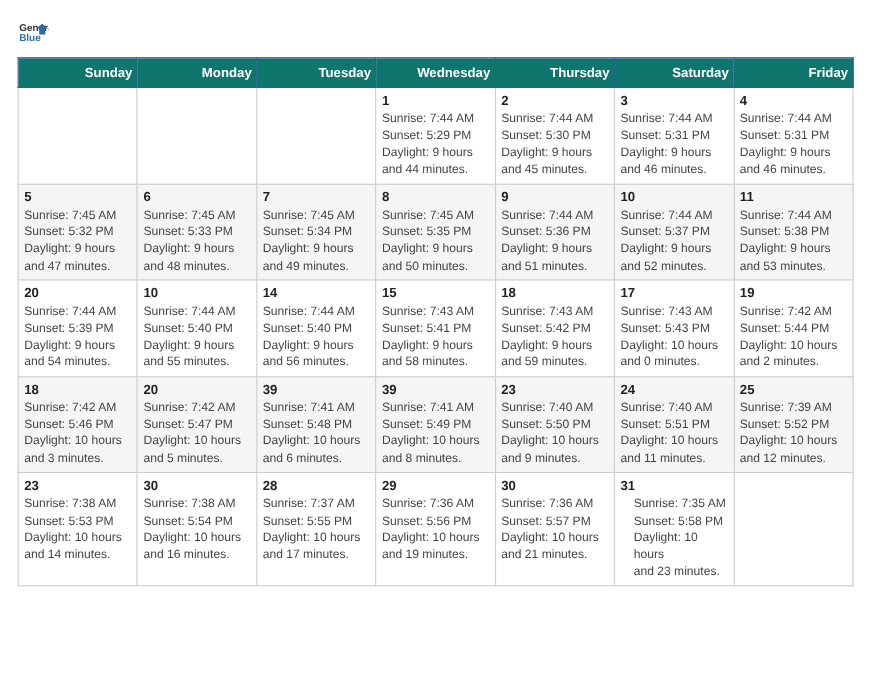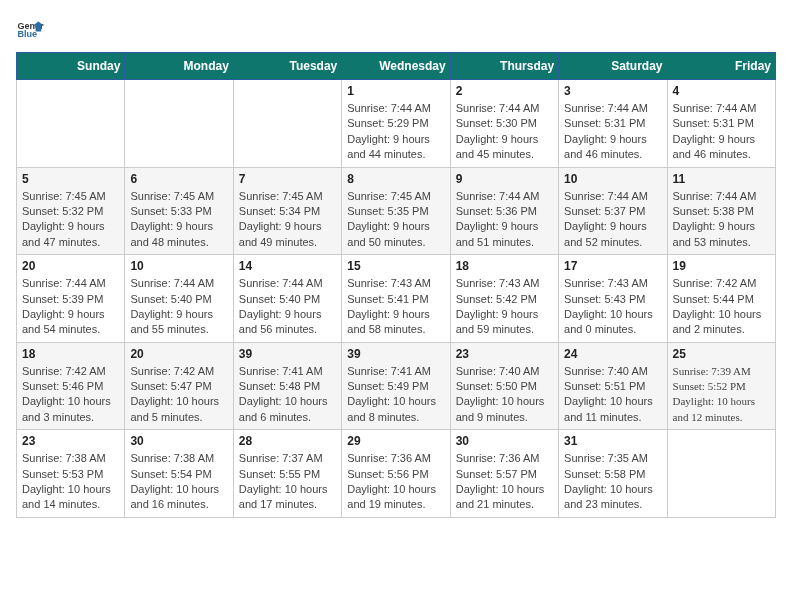--- a/index.html
+++ b/index.html
@@ -280,21 +280,21 @@
         </td>
         <td>
           <span class="day-number">24</span>
           <div class="day-info" style="white-space: pre-line;">Sunrise: 7:40 AM
 Sunset: 5:51 PM
 Daylight: 10 hours
 and 11 minutes.</div>
         </td>
         <td>
           <span class="day-number">25</span>
-          <div class="day-info" style="white-space: pre-line; font-family: Liberation Serif, serif;">Sunrise: 7:39 AM
+          <div class="day-info" style="white-space: pre-line;">Sunrise: 7:39 AM
 Sunset: 5:52 PM
 Daylight: 10 hours
 and 12 minutes.</div>
         </td>
       </tr>
       <tr>
         <td>
           <span class="day-number">23</span>
           <div class="day-info" style="white-space: pre-line;">Sunrise: 7:38 AM
 Sunset: 5:53 PM
@@ -324,21 +324,21 @@
         </td>
         <td>
           <span class="day-number">30</span>
           <div class="day-info" style="white-space: pre-line;">Sunrise: 7:36 AM
 Sunset: 5:57 PM
 Daylight: 10 hours
 and 21 minutes.</div>
         </td>
         <td>
           <span class="day-number">31</span>
-          <div class="day-info" style="white-space: pre-line;">Sunrise: 7:35 AM
+          <div class="day-info" style="white-space: pre-line; margin-left: 12px;">Sunrise: 7:35 AM
 Sunset: 5:58 PM
 Daylight: 10 hours
 and 23 minutes.</div>
         </td>
         <td class="empty-cell"></td>
       </tr>
     </tbody>
 </table>
 
 </body></html>

